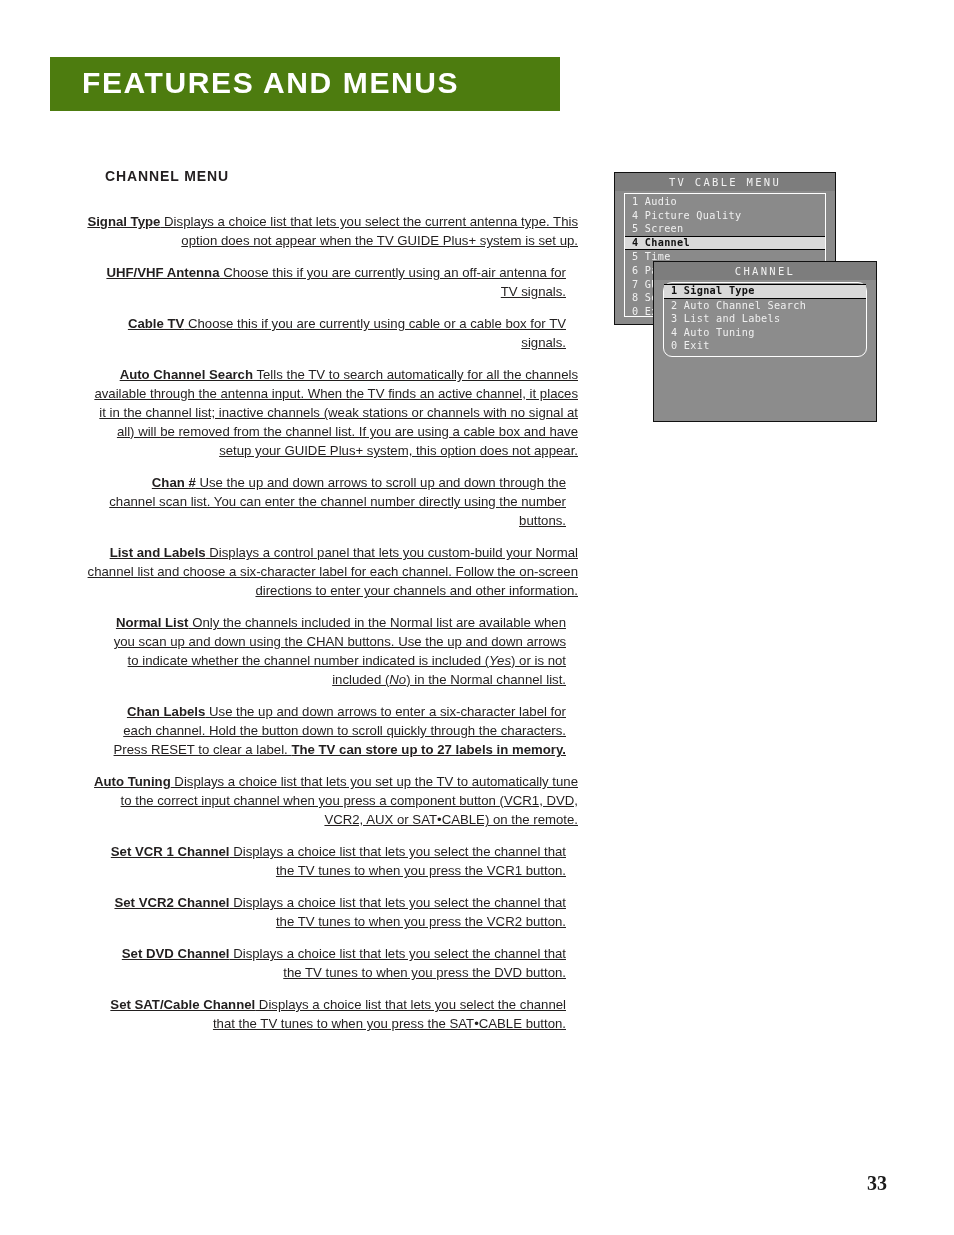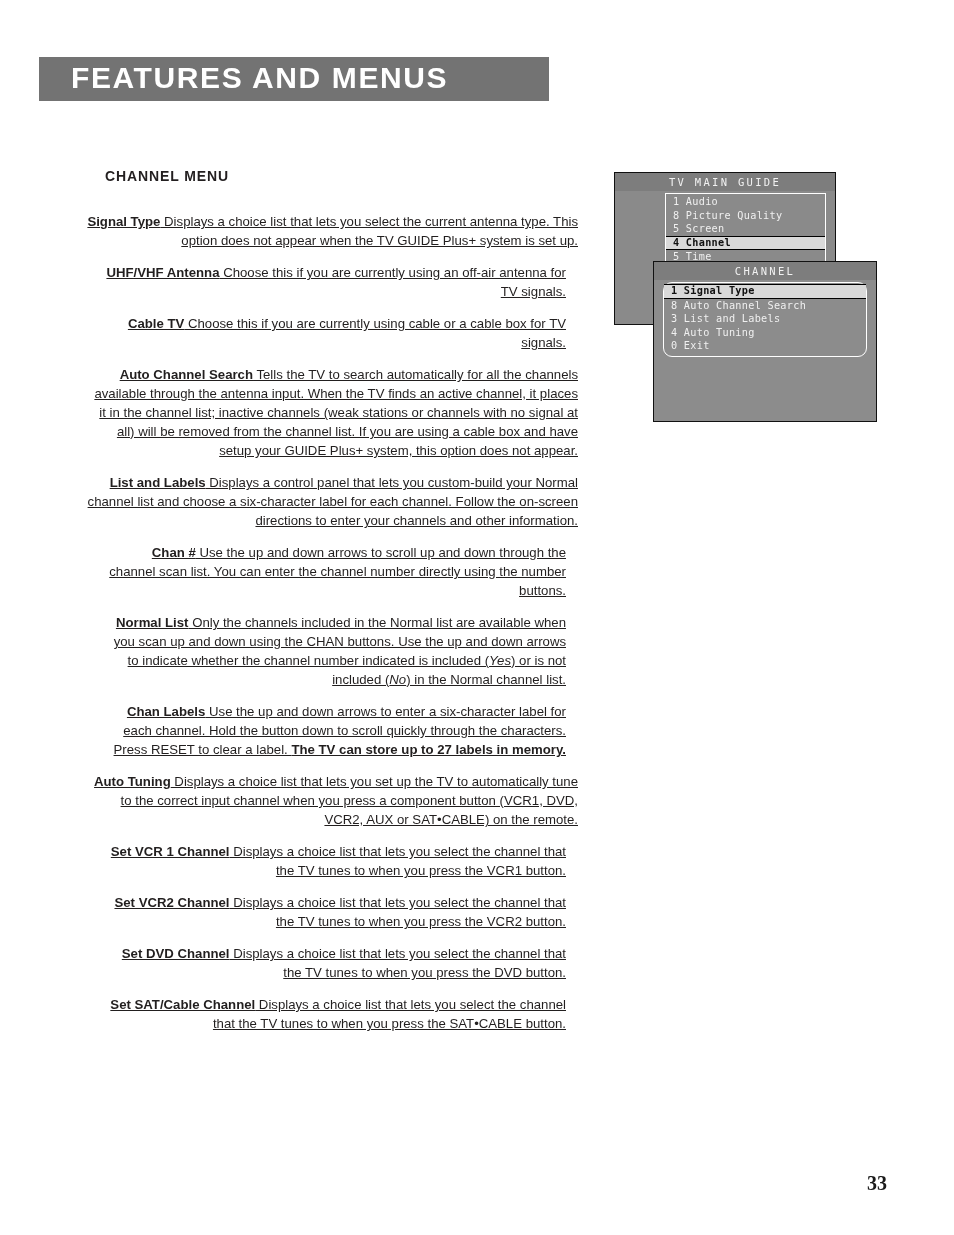--- a/index.html
+++ b/index.html
@@ -12,25 +12,25 @@
     height: 1235px;
     position: relative;
     font-family: "Liberation Sans", sans-serif;
     color: #1f1f1f;
     overflow: hidden;
   }
 
   
   #page-header-band {
     position: absolute;
-    left: 39px;
+    left: 50px;
     top: 57px;
     width: 510px;
-    height: 44px;
-    background: #737373;
+    height: 54px;
+    background: #4d7c0f;
   }
   #page-header-title {
     position: absolute;
     left: 32px;
     top: 50%;
     transform: translateY(-52%);
     color: #ffffff;
     font-size: 30px;
     font-weight: bold;
     letter-spacing: 1.6px;
@@ -121,21 +121,21 @@
   .osd-listbox {
     position: absolute;
     left: 9px;
     right: 9px;
     top: 20px;
     border: 1px solid #ffffff;
     box-sizing: border-box;
     padding: 1px 0 1px 0;
     background: transparent;
   }
-  #tv-main-listbox { height: 124px; margin-left: 41px; }
+  #tv-main-listbox { height: 124px; }
   #channel-listbox { height: 75px; border-radius: 9px; }
 
   .osd-item {
     font-family: "DejaVu Sans Mono", monospace;
     font-size: 10.2px;
     line-height: 13.6px;
     color: #f0f0f0;
     padding-left: 7px;
     white-space: nowrap;
     letter-spacing: 0.3px;
@@ -167,53 +167,53 @@
   <div id="page-header-title">FEATURES AND MENUS</div>
 </div>
 
 <div id="section-heading">CHANNEL MENU</div>
 
 <div id="body-column">
     <p class="para"><b>Signal Type</b><span> Displays a choice list that lets you select the current antenna type. This option does not appear when the TV GUIDE Plus+ system is set up.</span></p>
     <p class="para indent"><b>UHF/VHF Antenna</b><span> Choose this if you are currently using an off-air antenna for TV signals.</span></p>
     <p class="para indent"><b>Cable TV</b><span> Choose this if you are currently using cable or a cable box for TV signals.</span></p>
     <p class="para"><b>Auto Channel Search</b><span> Tells the TV to search automatically for all the channels available through the antenna input. When the TV finds an active channel, it places it in the channel list; inactive channels (weak stations or channels with no signal at all) will be removed from the channel list. If you are using a cable box and have setup your GUIDE Plus+ system, this option does not appear.</span></p>
+    <p class="para indent"><b>Chan #</b><span> Use the up and down arrows to scroll up and down through the channel scan list. You can enter the channel number directly using the number buttons.</span></p>
     <p class="para"><b>List and Labels</b><span> Displays a control panel that lets you custom-build your Normal channel list and choose a six-character label for each channel. Follow the on-screen directions to enter your channels and other information.</span></p>
-    <p class="para indent"><b>Chan #</b><span> Use the up and down arrows to scroll up and down through the channel scan list. You can enter the channel number directly using the number buttons.</span></p>
     <p class="para indent"><b>Normal List</b><span> Only the channels included in the Normal list are available when you scan up and down using the CHAN buttons. Use the up and down arrows to indicate whether the channel number indicated is included (<i>Yes</i>) or is not included (<i>No</i>) in the Normal channel list.</span></p>
     <p class="para indent"><b>Chan Labels</b><span> Use the up and down arrows to enter a six-character label for each channel. Hold the button down to scroll quickly through the characters. Press RESET to clear a label. <b>The TV can store up to 27 labels in memory.</b></span></p>
     <p class="para"><b>Auto Tuning</b><span> Displays a choice list that lets you set up the TV to automatically tune to the correct input channel when you press a component button (VCR1, DVD, VCR2, AUX or SAT•CABLE) on the remote.</span></p>
     <p class="para indent"><b>Set VCR 1 Channel</b><span> Displays a choice list that lets you select the channel that the TV tunes to when you press the VCR1 button.</span></p>
     <p class="para indent"><b>Set VCR2 Channel</b><span> Displays a choice list that lets you select the channel that the TV tunes to when you press the VCR2 button.</span></p>
     <p class="para indent"><b>Set DVD Channel</b><span> Displays a choice list that lets you select the channel that the TV tunes to when you press the DVD button.</span></p>
     <p class="para indent"><b>Set SAT/Cable Channel</b><span> Displays a choice list that lets you select the channel that the TV tunes to when you press the SAT•CABLE button.</span></p>
   </div>
 
 <div id="tv-menu-graphics">
 
   <div id="tv-main-menu-panel" class="osd-panel">
-    <div class="osd-title-bar">TV MAIN GUIDE</div>
+    <div class="osd-title-bar">TV CABLE MENU</div>
     <div id="tv-main-listbox" class="osd-listbox">
         <div class="osd-item">1 Audio</div>
-        <div class="osd-item">8 Picture Quality</div>
+        <div class="osd-item">4 Picture Quality</div>
         <div class="osd-item">5 Screen</div>
         <div class="osd-item highlight">4 Channel</div>
         <div class="osd-item">5 Time</div>
         <div class="osd-item">6 Parental Controls</div>
         <div class="osd-item">7 GUIDE Plus+</div>
         <div class="osd-item">8 Setup</div>
         <div class="osd-item">0 Exit</div>
       </div>
   </div>
 
   <div id="channel-panel" class="osd-panel">
     <div class="osd-title-bar">CHANNEL</div>
     <div id="channel-listbox" class="osd-listbox">
         <div class="osd-item highlight">1 Signal Type</div>
-        <div class="osd-item">8 Auto Channel Search</div>
+        <div class="osd-item">2 Auto Channel Search</div>
         <div class="osd-item">3 List and Labels</div>
         <div class="osd-item">4 Auto Tuning</div>
         <div class="osd-item">0 Exit</div>
       </div>
   </div>
 
 </div>
 
 <div id="page-number">33</div>
 

